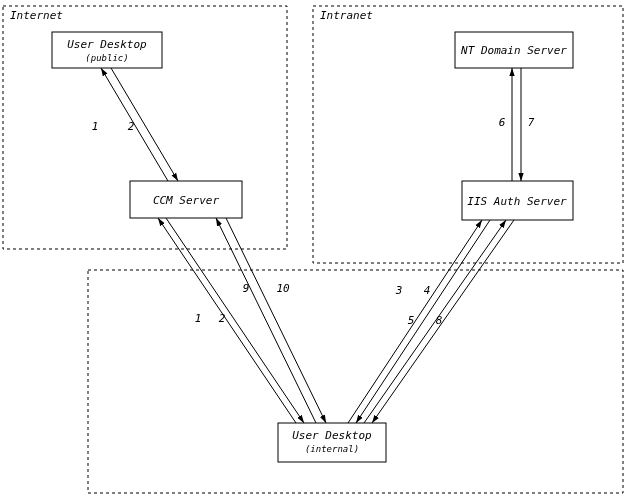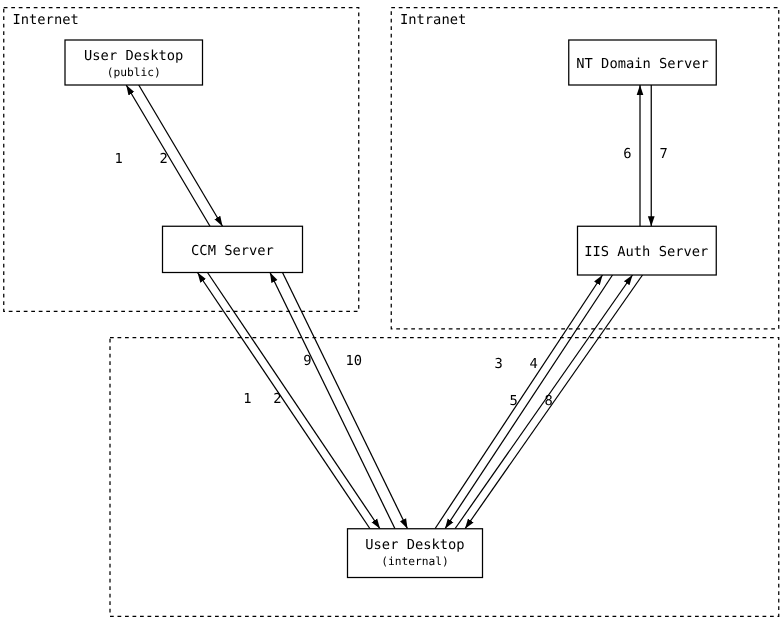--- a/index.html
+++ b/index.html
@@ -5,20 +5,21 @@
   html, body {
     margin: 0;
     padding: 0;
     background: #ffffff;
   }
   .canvas {
     position: relative;
     width: 627px;
     height: 497px;
     background: #ffffff;
+    font-style: italic;
   }
   svg {
     display: block;
   }
   .zone-border {
     fill: none;
     stroke: #000000;
     stroke-width: 1;
     stroke-dasharray: 3,3;
   }

